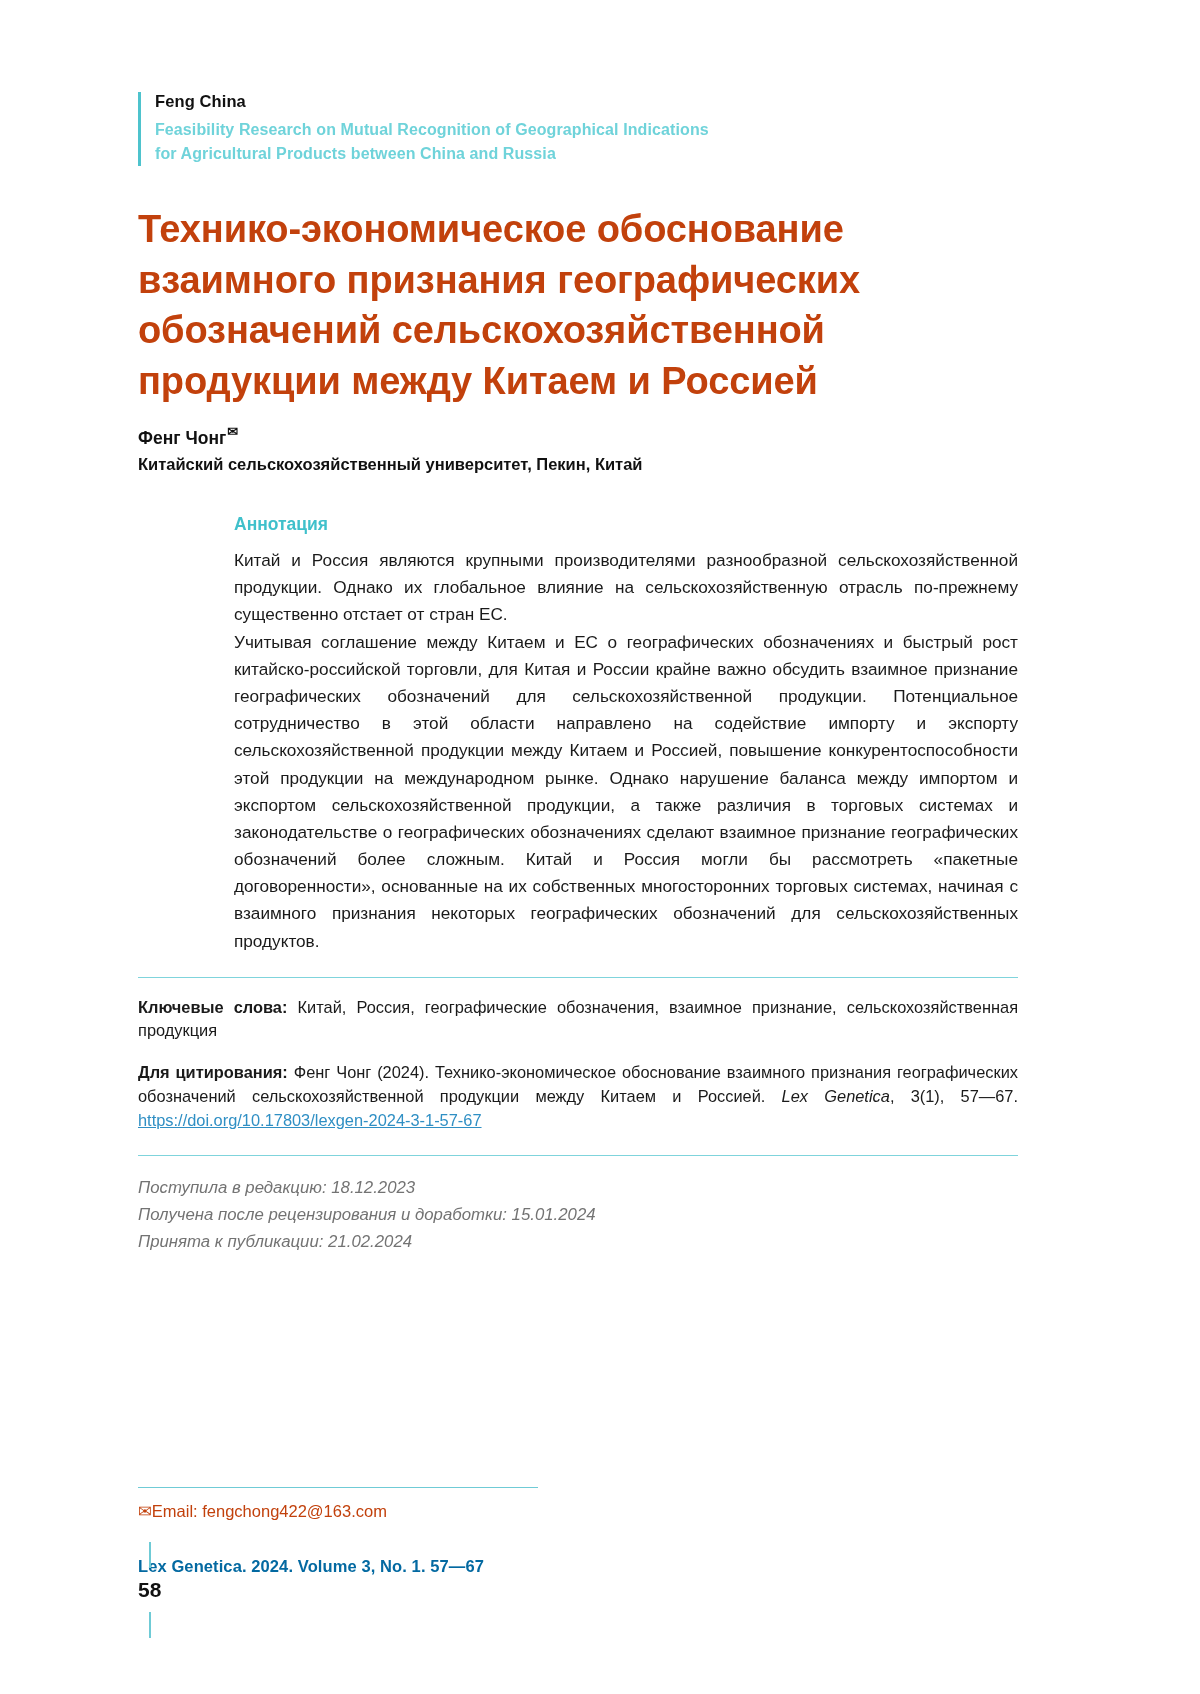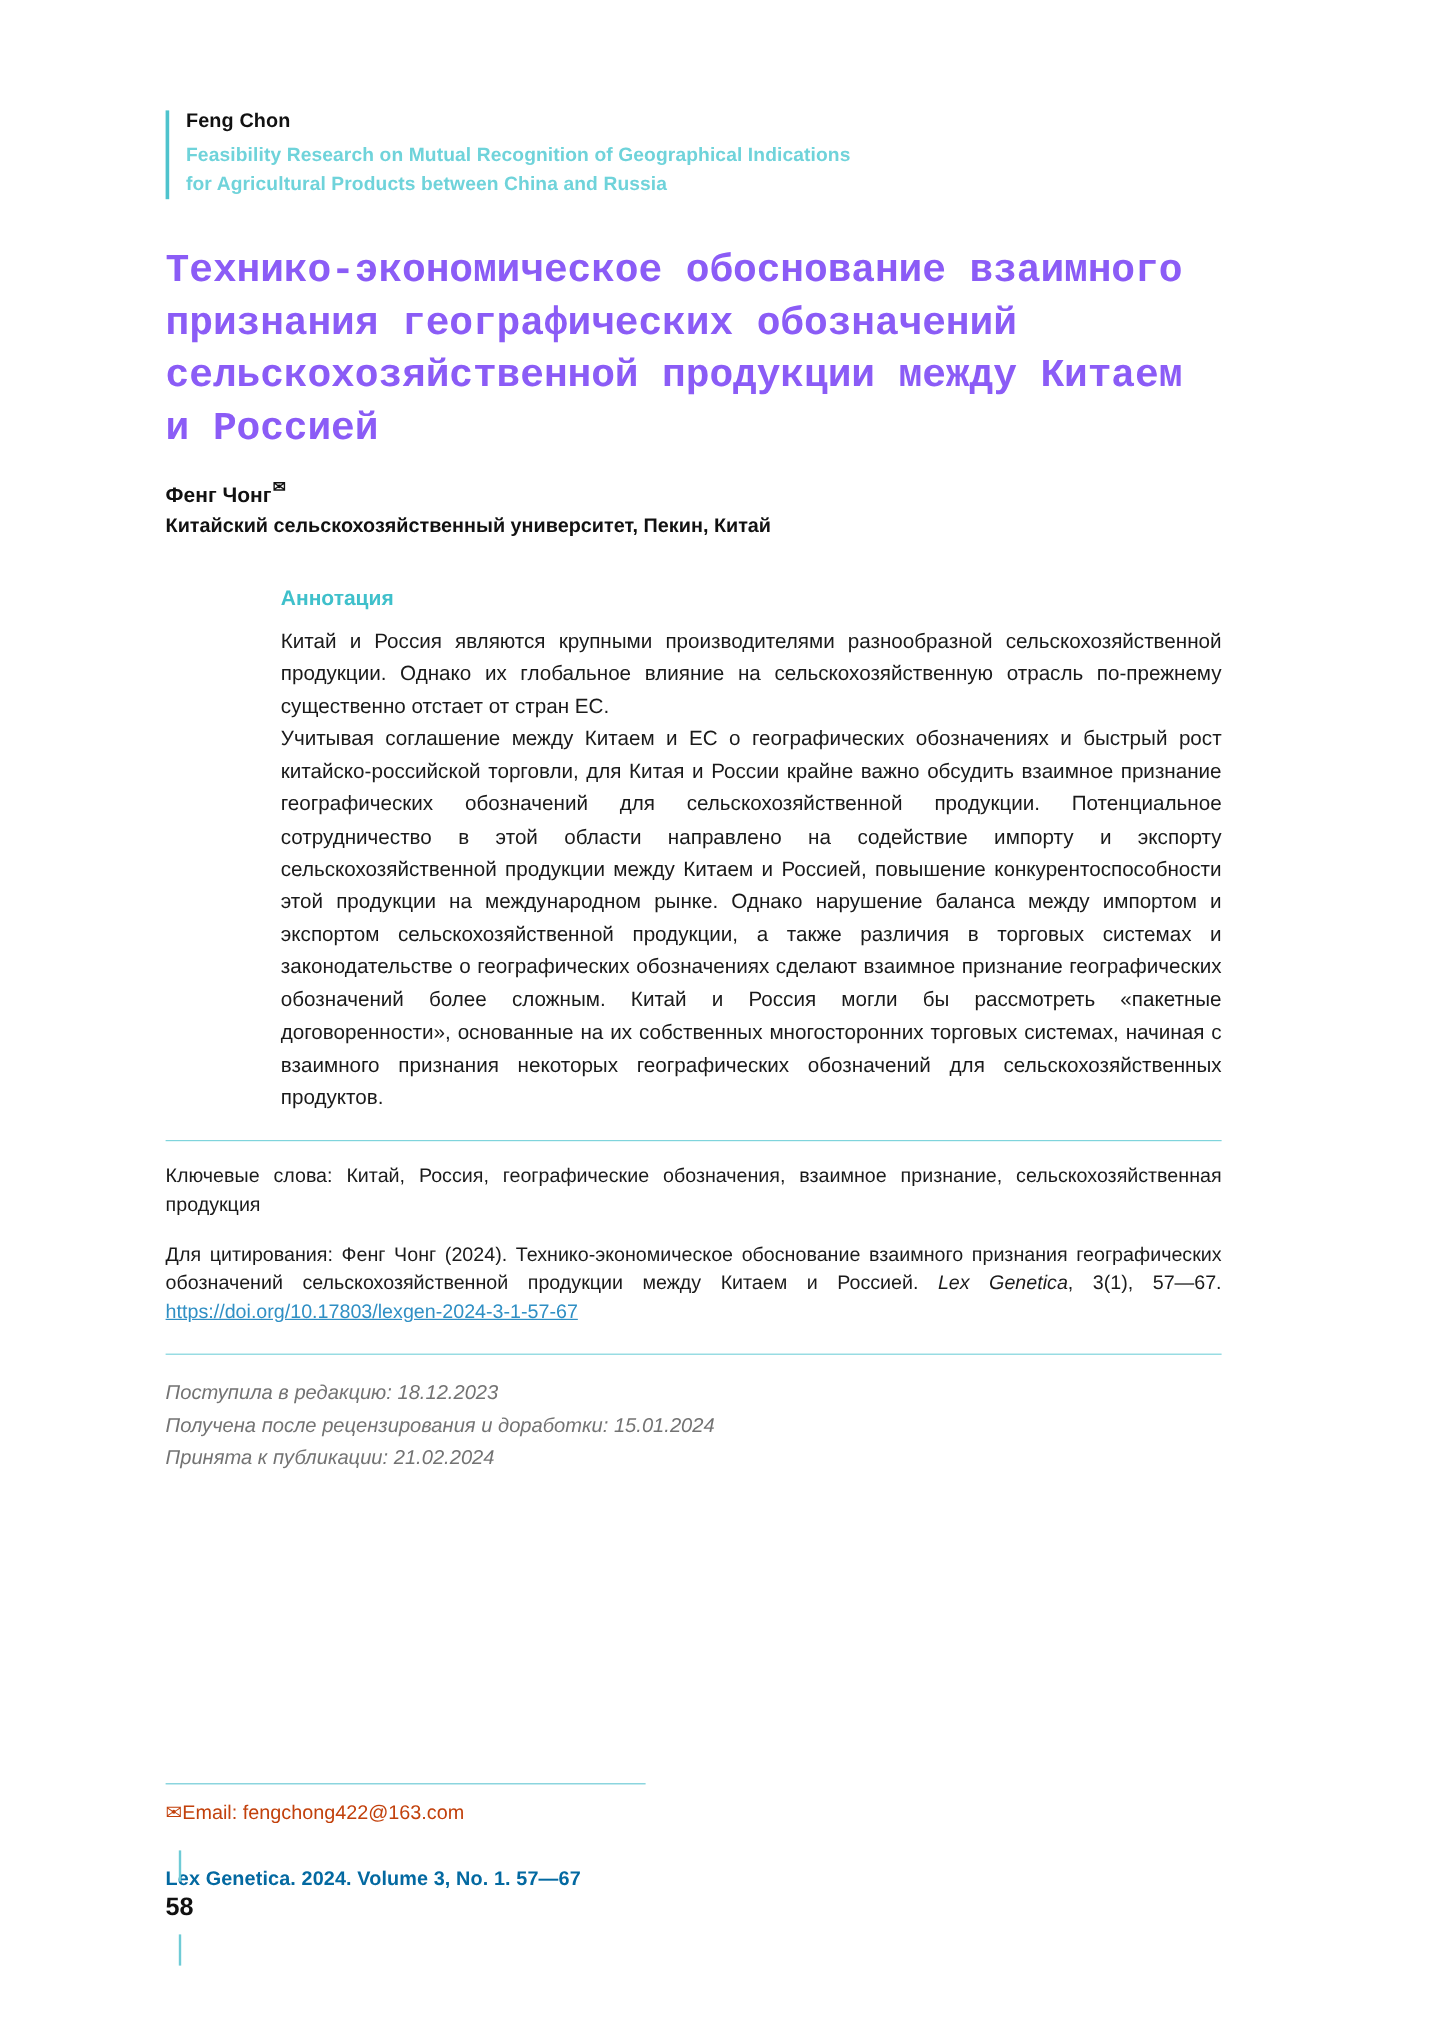--- a/index.html
+++ b/index.html
@@ -44,28 +44,27 @@
   .runhead-title {
     font-size: 16px;
     font-weight: bold;
     color: #6fd3da;
     line-height: 1.5;
     letter-spacing: 0.1px;
   }
 
   
   .article-title {
-    color: #8b5cf6;
-    font-size: 33px;
+    color: #c2410c;
+    font-size: 38px;
     font-weight: bold;
     line-height: 1.33;
     letter-spacing: -0.1px;
     margin: 0 0 22px 0;
     max-width: 870px;
-    font-family: Liberation Mono, monospace;
   }
 
   
   .author-line {
     font-size: 17.5px;
     font-weight: bold;
     color: #111;
     margin-bottom: 6px;
     display: flex;
     align-items: flex-start;
@@ -118,21 +117,21 @@
 
   
   .meta-block {
     font-size: 16.4px;
     line-height: 1.45;
     text-align: justify;
     text-align-last: left;
     margin-bottom: 18px;
   }
   .meta-label {
-    font-weight: normal;
+    font-weight: bold;
   }
   .ital {
     font-style: italic;
   }
   .doi-link {
     color: #2f8fc4;
     text-decoration: underline;
   }
 
   
@@ -187,21 +186,21 @@
   }
 </style>
 </head>
 <body>
 
 <div class="page">
 
   <div class="content">
 
     <div class="runhead">
-      <div class="runhead-author">Feng Chon</div>
+      <div class="runhead-author">Feng China</div>
       <div class="runhead-title">
         <span>Feasibility Research on Mutual Recognition of Geographical Indications</span><br>
         <span>for Agricultural Products between China and Russia</span>
       </div>
     </div>
 
     <h1 class="article-title">Технико-экономическое обоснование взаимного признания географических обозначений сельскохозяйственной продукции между Китаем и Россией</h1>
 
     <div class="author-line">
       <span>Фенг Чонг</span>

